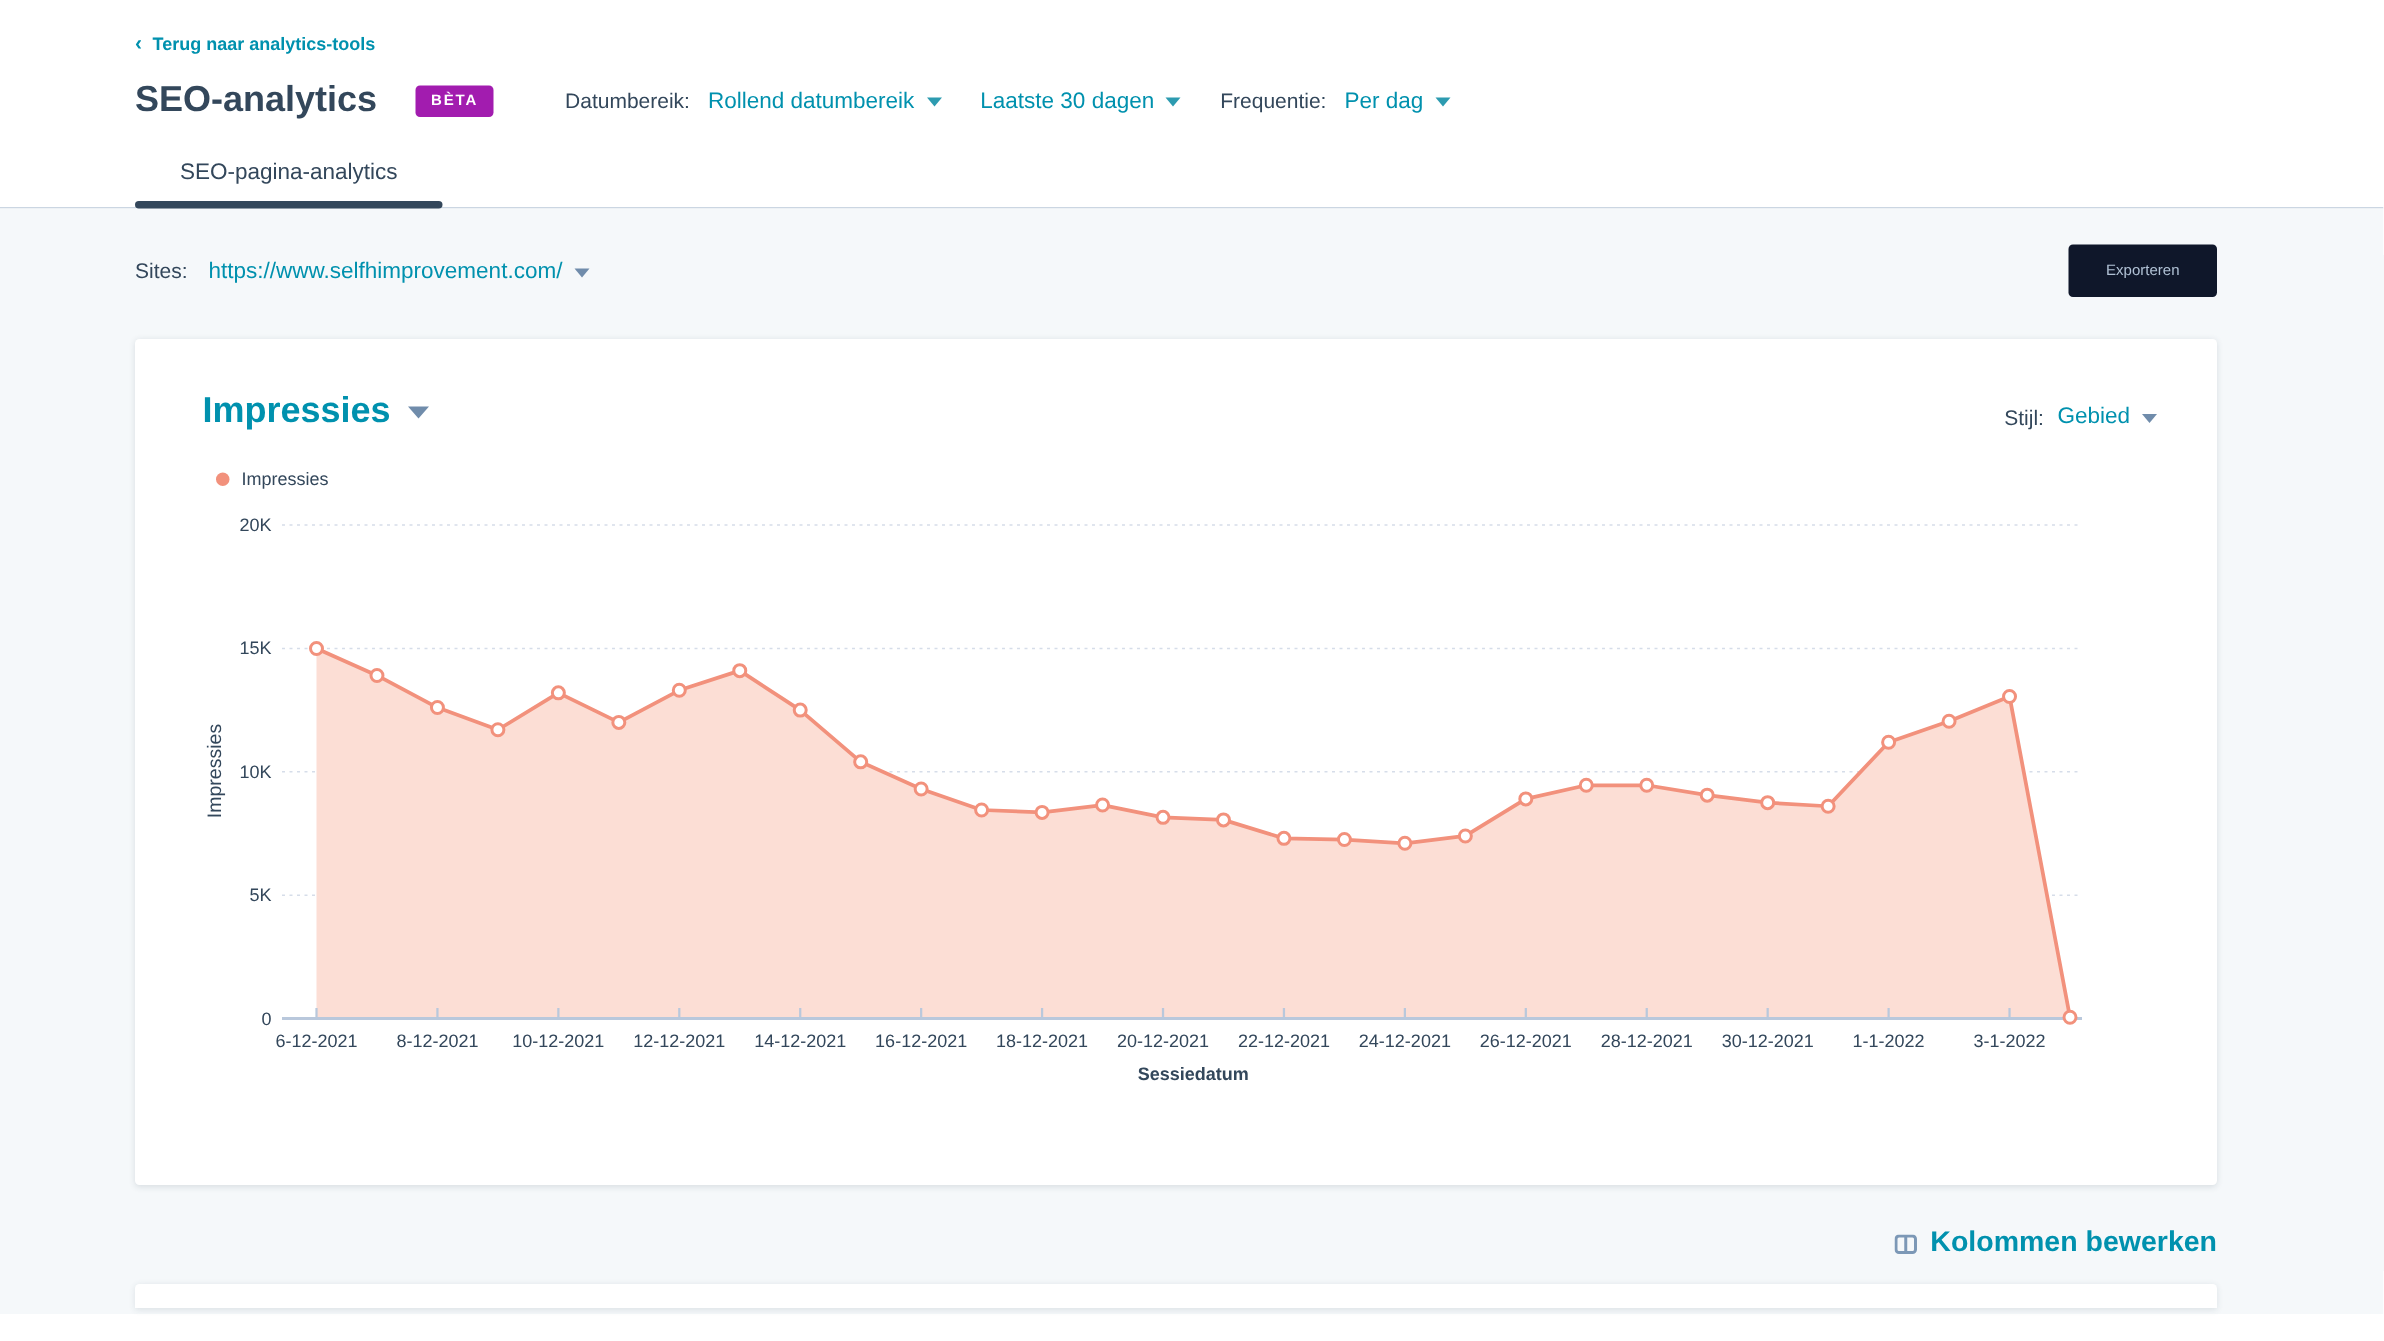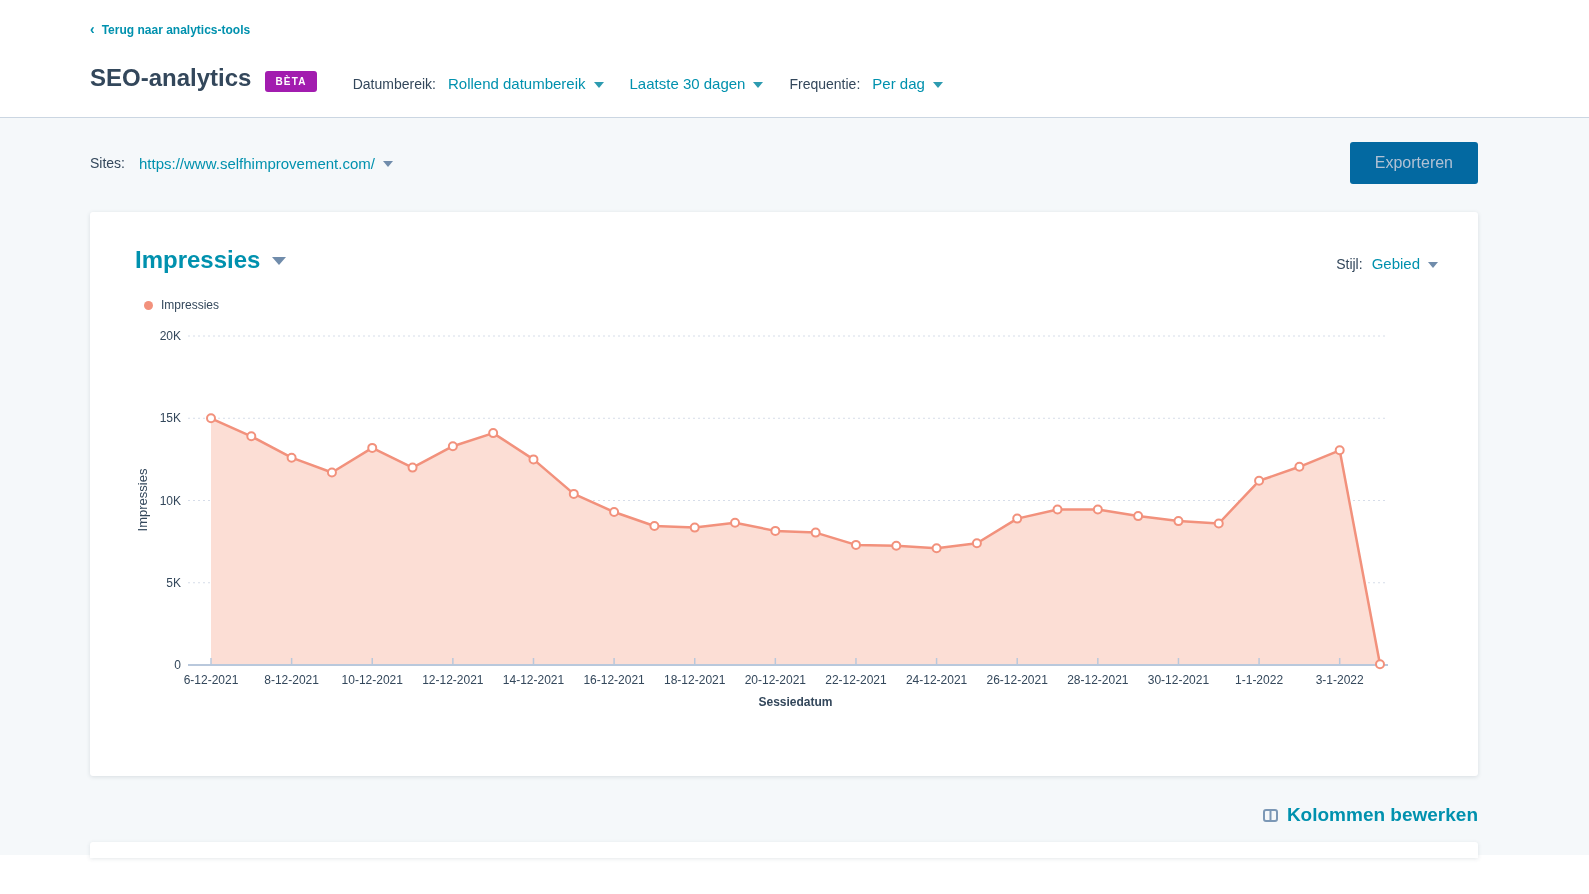--- a/index.html
+++ b/index.html
@@ -7,43 +7,43 @@
   body {
     width:1589px; height:894px; overflow:hidden;
     background:#ffffff; color:#33475b;
     font-family:"Liberation Sans", sans-serif;
   }
   
   .header { background:#fff; padding:20px 0 0 90px; }
   .back-link { display:inline-flex; align-items:center; gap:7px; color:#0091ae;
     font-size:12px; font-weight:bold; cursor:pointer; }
   .back-chev { font-size:14px; line-height:1; font-weight:bold; margin-top:-1px; }
-  .title-row { display:flex; align-items:flex-end; margin-top:26px; }
+  .title-row { display:flex; align-items:center; margin-top:15px;gap:12px; }
   .page-title { font-size:24px; font-weight:bold; color:#33475b; }
   .beta-badge { background:#a21caf; color:#fff; font-size:10px; font-weight:bold;
     letter-spacing:1.2px; border-radius:3px; padding:5px 10px; margin-left:14px; }
   .filters { display:flex; align-items:center; margin-left:36px; font-size:14px; }
   .filter-label { margin-right:12px; }
   .dropdown { color:#0091ae; font-weight:normal; font-size:15px;
     display:inline-flex; align-items:center; gap:8px; cursor:pointer; margin-right:26px; }
   .caret { width:0; height:0; border-left:5px solid transparent;
     border-right:5px solid transparent; border-top:6px solid #708cab; margin-top:2px; }
   .caret.teal { border-top-color:#2d9bb0; }
   
   .tabs { display:flex; margin-top:25px; padding-left:90px; border-bottom:1px solid #cbd6e2; }
   .tab { padding:0 30px 15px; font-size:15px; font-weight:500; color:#33475b;
     position:relative; cursor:pointer; }
   .tab.active::after { content:""; position:absolute; left:0; right:0; bottom:-1px;
     height:5px; background:#33475b; border-radius:4px; }
   
   .content { background:#f5f8fa; padding:24px 111px 0 90px; height:737px; }
   .toolbar { display:flex; justify-content:space-between; align-items:center; margin-bottom:28px; }
   .sites { display:flex; align-items:flex-start; gap:14px; font-size:14px; }
-  .export-btn { background:#0369a1; color:#b0c1d4; border:none; border-radius:3px;
-    padding:12px 25px; font-size:16px; font-weight:500; font-family:inherit; cursor:default; }
+  .export-btn { background:#0f172a; color:#b0c1d4; border:none; border-radius:3px;
+    padding:12px 25px; font-size:10px; font-weight:500; font-family:inherit; cursor:default; }
   
   .chart-card { background:#fff; border-radius:3px; box-shadow:0 1px 4px rgba(45,62,80,.14);
     padding:34px 40px 36px 45px; height:564px; position:relative; }
   .card-header { display:flex; justify-content:space-between; align-items:flex-start; }
   .metric-title { color:#0091ae; font-size:24px; font-weight:600;
     display:inline-flex; align-items:center; gap:12px; cursor:pointer; }
   .metric-title .caret { border-left-width:7px; border-right-width:7px; border-top-width:8px; }
   .style-ctrl { display:flex; align-items:center; gap:9px; font-size:14px; margin-top:9px; }
   .legend { display:flex; align-items:center; gap:8px; font-size:12px; margin:24px 0 0 9px; }
   .legend-dot { width:9px; height:9px; border-radius:50%; }
@@ -79,20 +79,21 @@
       <span class="filter-label">Frequentie:</span>
       <span class="dropdown">
         <span>Per dag</span>
         <span class="caret teal"></span>
       </span>
     </div>
   </div>
 </div>
 
 <div class="tabs">
+  <div class="tab active">SEO-pagina-analytics</div>
 </div>
 
 <div class="content">
 
   <div class="toolbar">
     <div class="sites">
       <span>Sites:</span>
       <span class="dropdown" style="margin-right:0">
         <span>https://www.selfhimprovement.com/</span>
         <span class="caret"></span>

